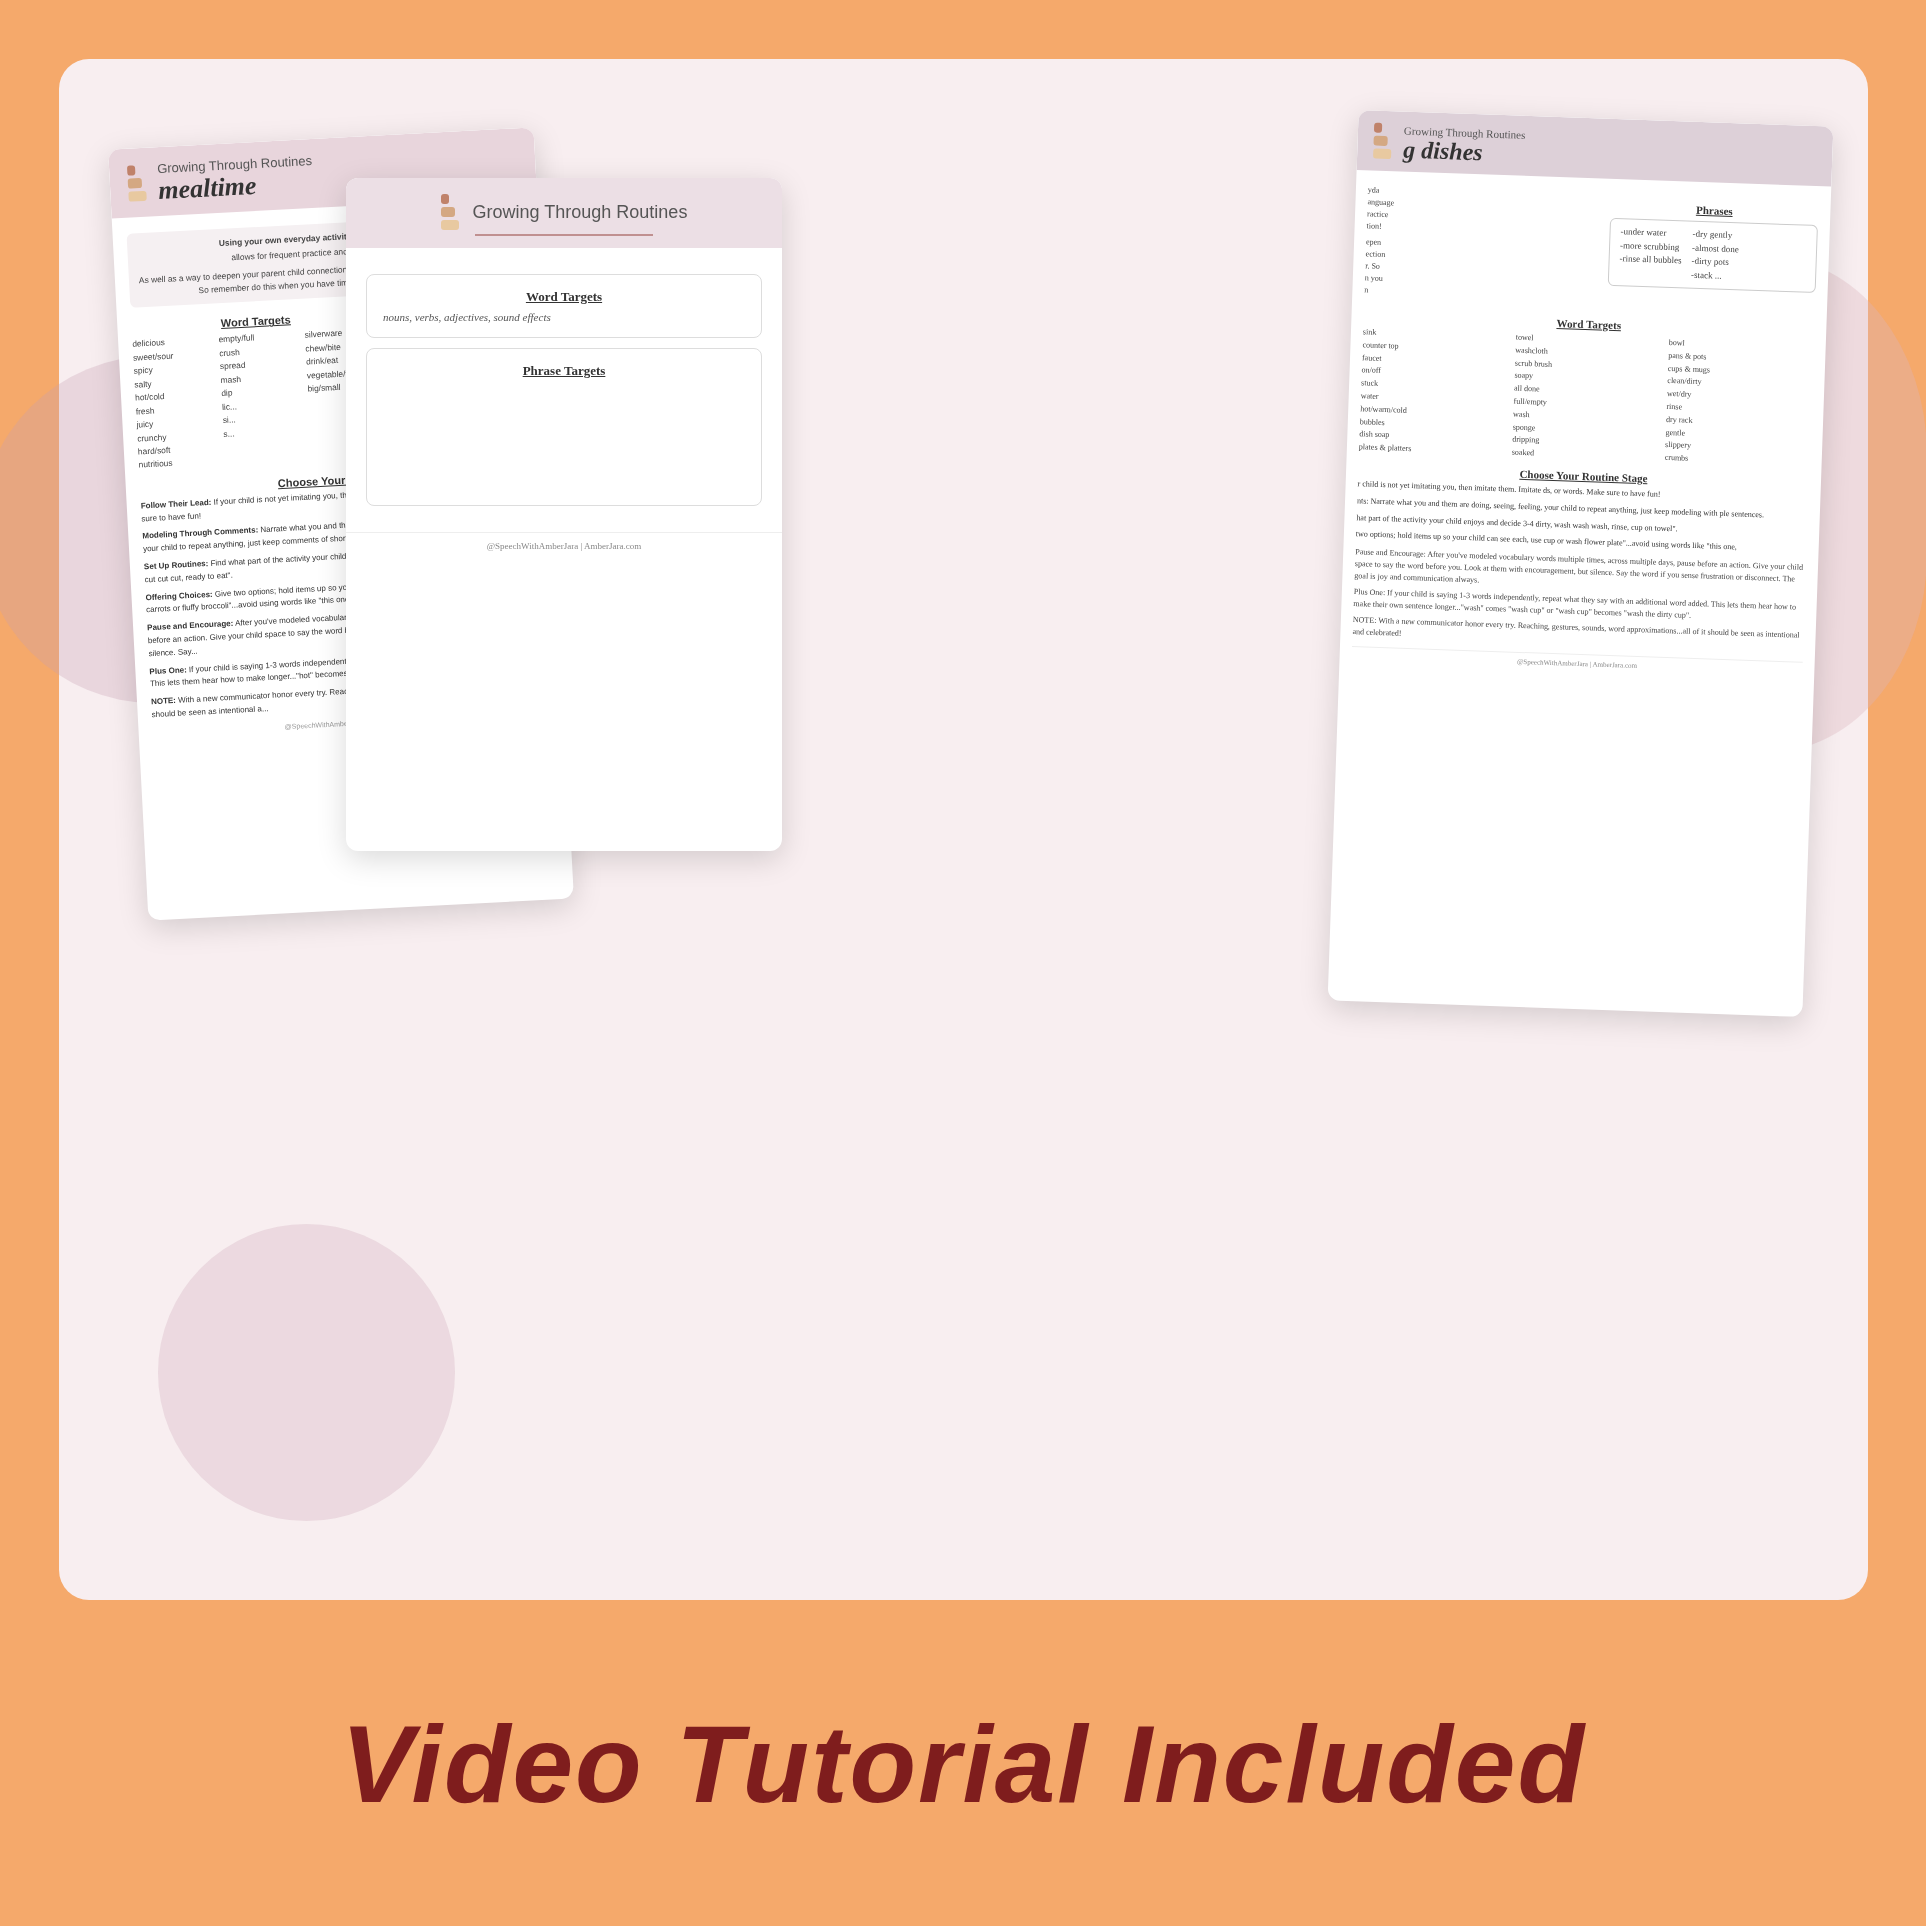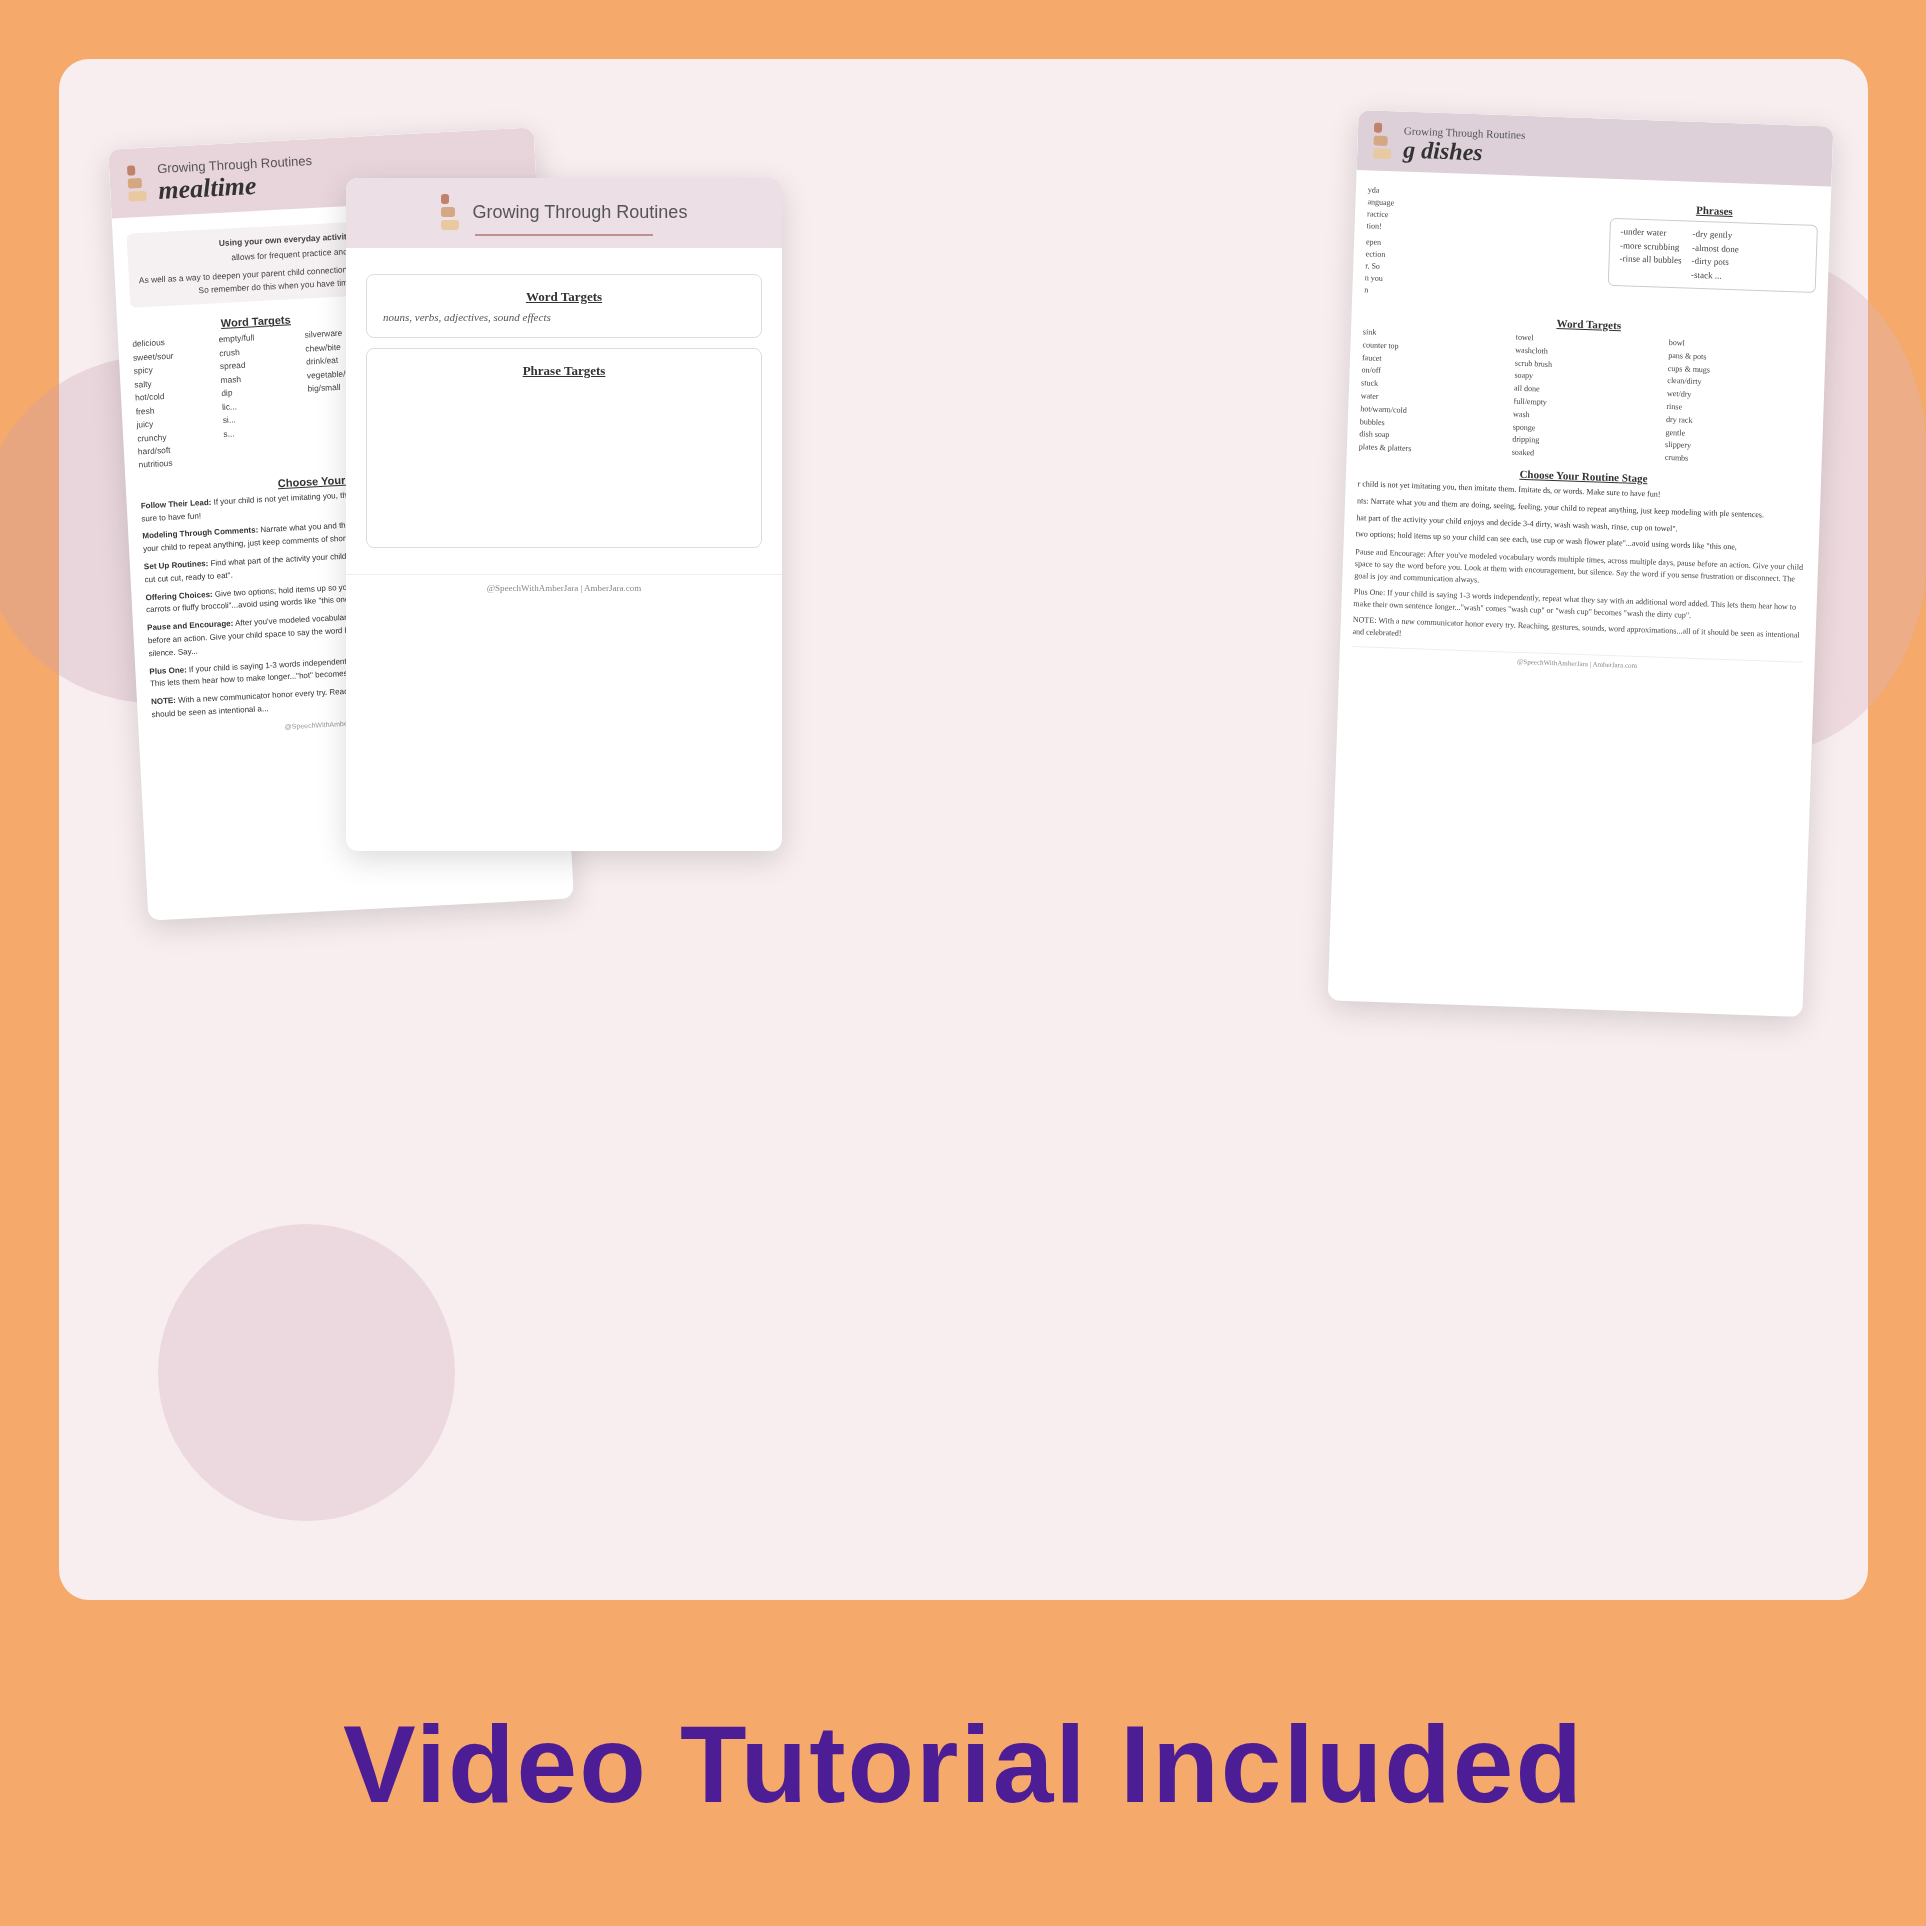--- a/index.html
+++ b/index.html
@@ -48,23 +48,24 @@
       height: 327px;
       background: #f5a96b;
       display: flex;
       align-items: center;
       justify-content: center;
     }
 
     .bottom-title {
       font-size: 109px;
       font-weight: 900;
-      color: #4c1d95;
+      color: #7f1d1d;
       font-family: Arial, sans-serif;
       letter-spacing: 2px;
+      font-style: italic;
     }
 
     
     .circle-left {
       position: absolute;
       left: -79px;
       top: 297px;
       width: 347px;
       height: 347px;
       border-radius: 50%;
@@ -407,21 +408,21 @@
           <div class="card-middle-title">Growing Through Routines</div>
         </div>
         <div class="card-middle-line"></div>
       </div>
       <div class="card-middle-body">
         <div class="section-box">
           <div class="section-box-title">Word Targets</div>
           <div class="section-box-text">nouns, verbs, adjectives, sound effects</div>
         </div>
 
-        <div class="section-box" style="height:200px;">
+        <div class="section-box" style="height:158px;">
           <div class="section-box-title">Phrase Targets</div>
         </div>
 
       </div>
       <div class="footer-text">@SpeechWithAmberJara  |  AmberJara.com</div>
     </div>
 
     <div class="doc-card card-dishes">
       <div class="card-dishes-header">
         <div style="display:flex; align-items:center; gap:8px;">

